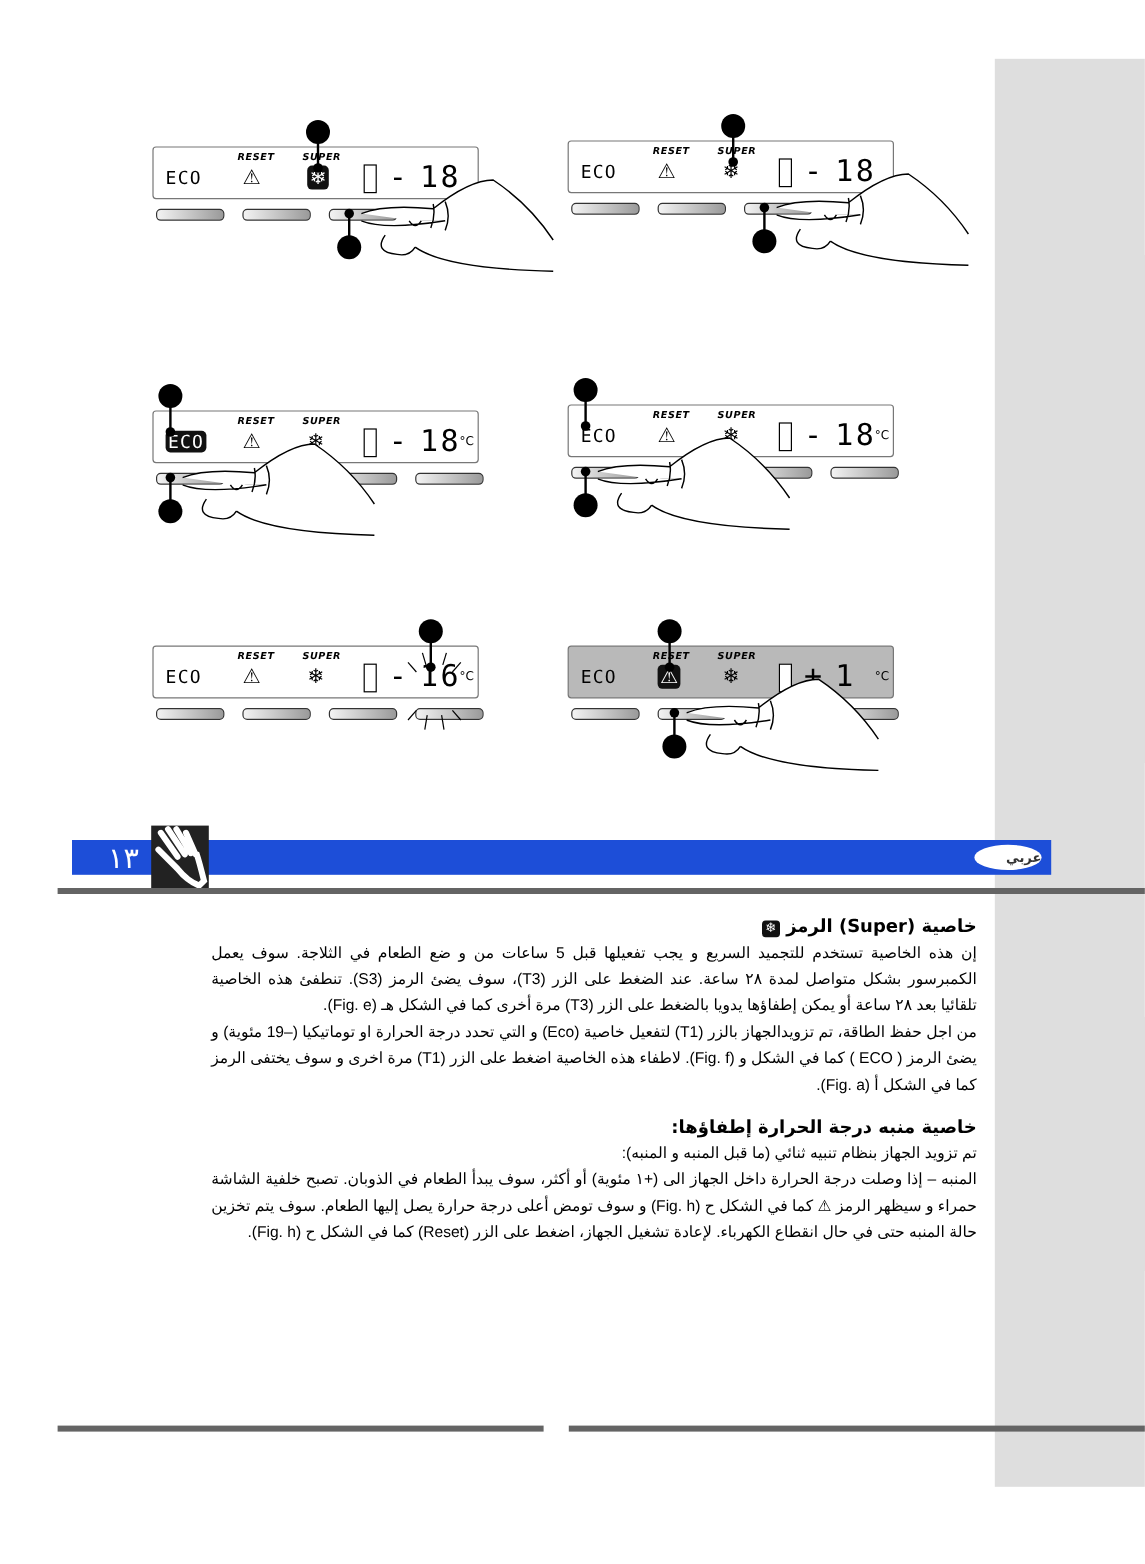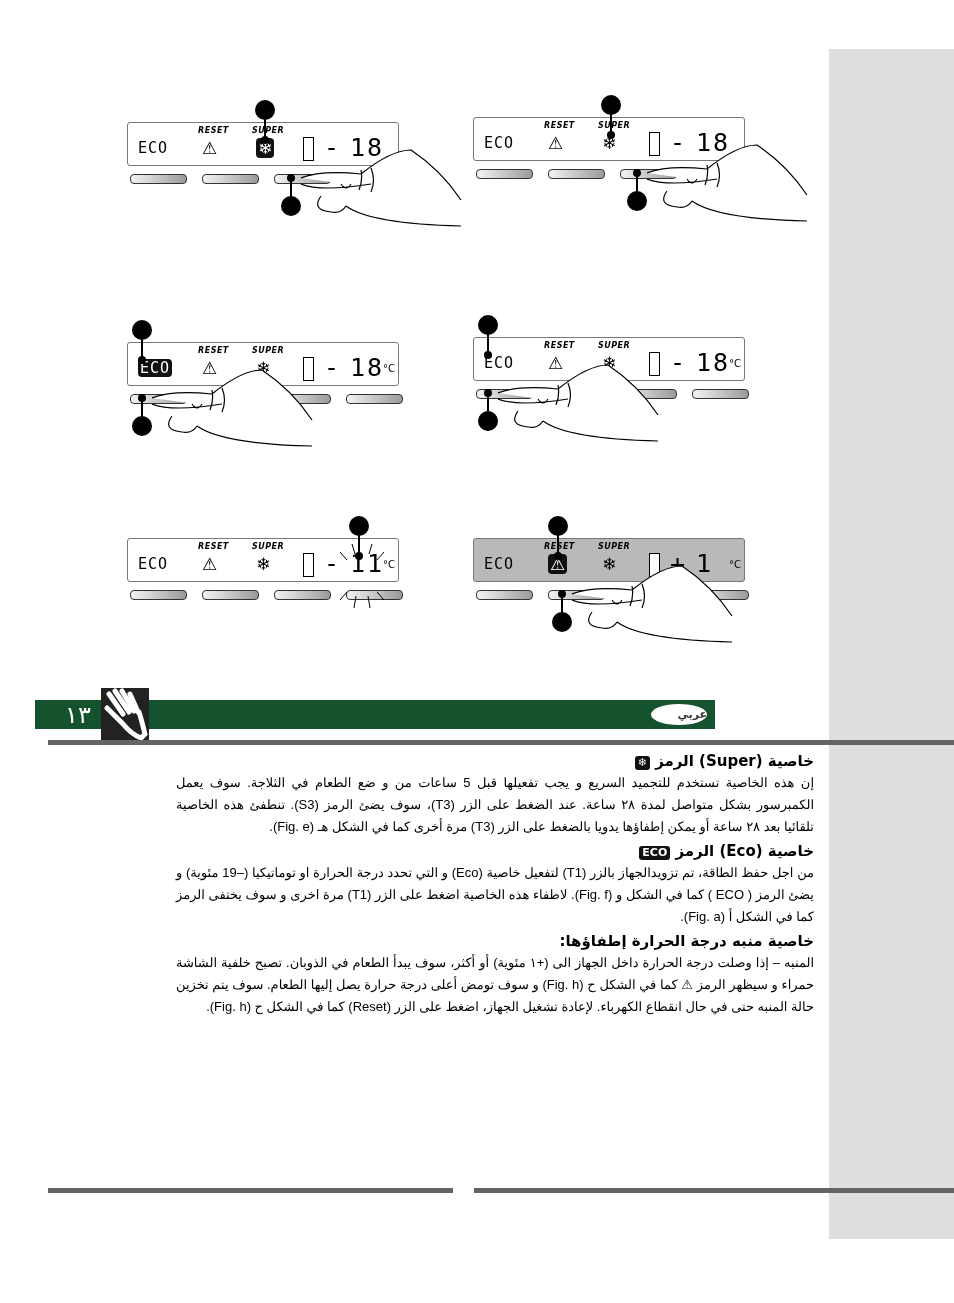--- a/index.html
+++ b/index.html
@@ -14,28 +14,28 @@
   .ico{position:absolute;top:15px;font-size:17px;line-height:20px;}
   .ico.boxed{background:#111;color:#fff;border-radius:4px;padding:0 2px;}
   .bar{position:absolute;top:14px;width:9px;height:22px;border:1.5px solid #000;background:#fff;}
   .temp{position:absolute;top:10px;font:25px "DejaVu Sans Mono",monospace;letter-spacing:2px;}
   .deg{position:absolute;top:20px;font-size:10px;}
   .btn{position:absolute;top:74px;width:55px;height:8px;border:1.5px solid #333;border-radius:4px;background:linear-gradient(90deg,#f3f3f3,#9a9a9a);}
   .dot{position:absolute;width:20px;height:20px;border-radius:50%;background:#000;}
   .ln{position:absolute;width:2px;background:#000;}
   .pin{position:absolute;width:8px;height:8px;border-radius:50%;background:#000;}
   .hand{position:absolute;}
-  .hdr{position:absolute;left:35px;top:700px;width:680px;height:29px;background:#14532d;}
+  .hdr{position:absolute;left:60px;top:700px;width:816px;height:29px;background:#1d4ed8;}
   .hdr-num{position:absolute;left:30px;top:1px;color:#fff;font:24px "DejaVu Sans",sans-serif;}
   .hdr-hand{position:absolute;left:66px;top:-12px;width:48px;height:55px;background:#222;}
   .hdr-title{position:absolute;right:72px;top:4px;color:#fff;font:15px "DejaVu Serif",serif;direction:rtl;}
   .hdr-badge{position:absolute;right:8px;top:4px;width:56px;height:21px;border-radius:50%;background:#fff;color:#333;font:bold 11px "DejaVu Sans",sans-serif;text-align:right;line-height:21px;}
   .rule{position:absolute;left:48px;top:740px;width:906px;height:5px;background:#646464;}
   .text{position:absolute;left:176px;top:748px;width:638px;direction:rtl;text-align:justify;font:13px "Liberation Sans",sans-serif;line-height:22px;}
-  .text h3{margin:2px 0 0;font:bold 15px "DejaVu Sans",sans-serif;line-height:22px;}
+  .text h3{margin:13px 0 0;font:bold 15px "DejaVu Sans",sans-serif;line-height:22px;}
   .text p{margin:0;}
   .sym{display:inline-block;background:#111;color:#fff;border-radius:3px;padding:0 3px;font-size:11px;line-height:14px;}
   .foot1{position:absolute;left:48px;top:1188px;width:405px;height:5px;background:#646464;}
   .foot2{position:absolute;left:474px;top:1188px;width:480px;height:5px;background:#646464;}
 </style>
 </head>
 <body>
 
 <div class="sidebar"></div>
 
@@ -146,21 +146,21 @@
     </div>
     <div class="fig" style="left: 127px; top: 516px;">
       <div class="panel">
       <span class="seg" style="left:10px">ECO</span>
       <span class="lbl" style="left:70px">RESET</span>
       <span class="ico" style="left:74px">⚠</span>
       <span class="lbl" style="left:124px">SUPER</span>
       <span class="ico" style="left:128px">❄</span>
       <span class="bar" style="left:175px"></span>
       <span class="temp" style="left:196px">-</span>
-      <span class="temp" style="left:222px">11</span>
+      <span class="temp" style="left:222px">16</span>
       <span class="deg" style="left:255px">°C</span>
     </div>
       <div class="btn" style="left:3px"></div>
       <div class="btn" style="left:75px"></div>
       <div class="btn" style="left:147px"></div>
       <div class="btn" style="left:219px"></div>
       <div class="dot" style="left:222px;top:0px"></div>
           <div class="ln" style="left:231px;top:18px;height:22px"></div>
           <div class="pin" style="left:228px;top:36px"></div>
       <svg style="position:absolute;left:205px;top:26px" width="60" height="70">
@@ -211,20 +211,20 @@
         <path d="M8 6 L22 26 M14 3 L28 24 M21 3 L33 23 M29 6 L37 24 M6 20 L22 36 Q30 46 40 50 L44 46 Q40 30 38 24 L30 20" stroke="#fff" stroke-width="5" fill="none" stroke-linecap="round"></path>
       </svg>
   </div>
   <span class="hdr-badge">عربي</span>
 </div>
 <div class="rule"></div>
 
 <div class="text">
   <h3><span>خاصية (Super) الرمز</span> <span class="sym">❄</span></h3>
   <p>إن هذه الخاصية تستخدم للتجميد السريع و يجب تفعيلها قبل 5 ساعات من و ضع الطعام في الثلاجة. سوف يعمل الكمبرسور بشكل متواصل لمدة ٢٨ ساعة. عند الضغط على الزر (T3)، سوف يضئ الرمز (S3). تنطفئ هذه الخاصية تلقائيا بعد ٢٨ ساعة أو يمكن إطفاؤها يدويا بالضغط على الزر (T3) مرة أخرى كما في الشكل هـ (Fig. e).</p>
-  <h3><span>خاصية (Eco) الرمز</span> <span class="sym">ECO</span></h3>
   <p>من اجل حفظ الطاقة، تم تزويدالجهاز بالزر (T1) لتفعيل خاصية (Eco) و التي تحدد درجة الحرارة او توماتيكيا (–19 مئوية) و يضئ الرمز ( ECO ) كما في الشكل و (Fig. f). لاطفاء هذه الخاصية اضغط على الزر (T1) مرة اخرى و سوف يختفى الرمز كما في الشكل أ (Fig. a).</p>
   <h3>خاصية منبه درجة الحرارة إطفاؤها:</h3>
+  <p>تم تزويد الجهاز بنظام تنبيه ثنائي (ما قبل المنبه و المنبه):</p>
   <p>المنبه – إذا وصلت درجة الحرارة داخل الجهاز الى (+١ مئوية) أو أكثر، سوف يبدأ الطعام في الذوبان. تصبح خلفية الشاشة حمراء و سيظهر الرمز ⚠ كما في الشكل ح (Fig. h) و سوف تومض أعلى درجة حرارة يصل إليها الطعام. سوف يتم تخزين حالة المنبه حتى في حال انقطاع الكهرباء. لإعادة تشغيل الجهاز، اضغط على الزر (Reset) كما في الشكل ح (Fig. h).</p>
 </div>
 
 <div class="foot1"></div>
 <div class="foot2"></div>
 
 </body></html>

